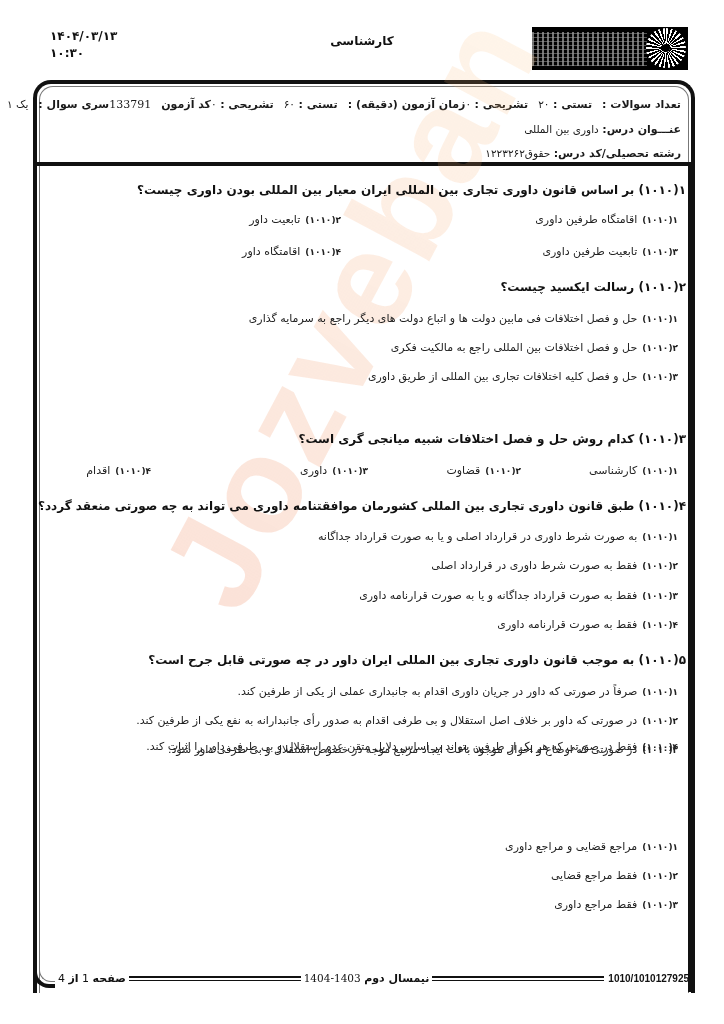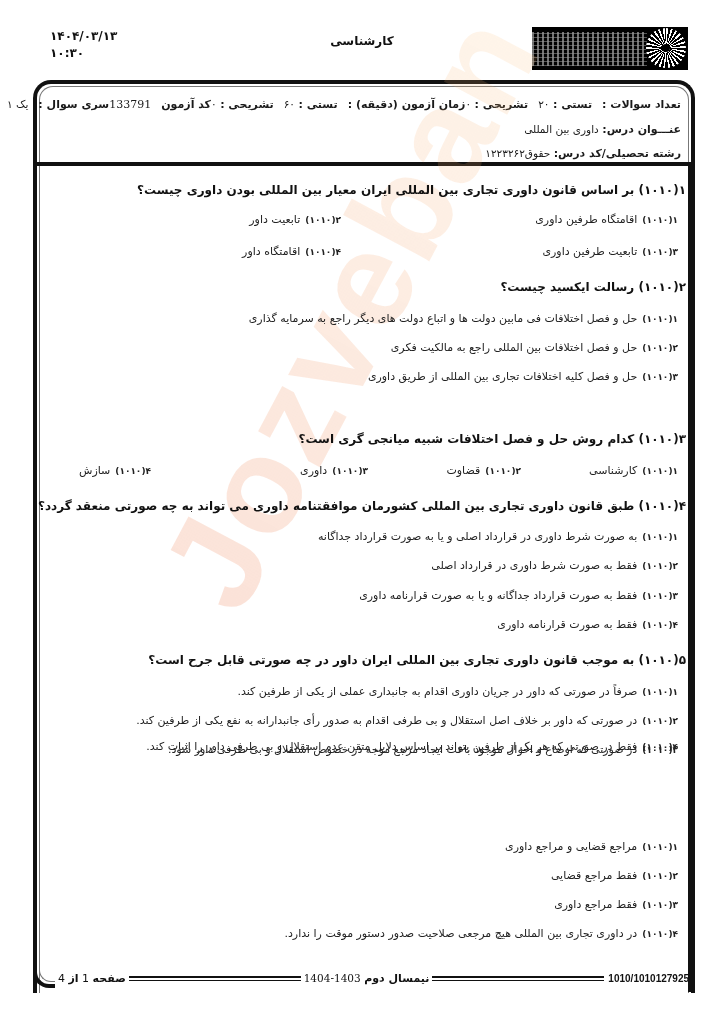--- a/index.html
+++ b/index.html
@@ -235,21 +235,21 @@
   <div class="opt" style="top:298px; right:8px;">
     <span class="num">۱(۱۰۱۰)</span><span>کارشناسی</span>
   </div>
   <div class="opt" style="top:298px; right:165px;">
     <span class="num">۲(۱۰۱۰)</span><span>قضاوت</span>
   </div>
   <div class="opt" style="top:298px; right:318px;">
     <span class="num">۳(۱۰۱۰)</span><span>داوری</span>
   </div>
   <div class="opt" style="top:298px; right:535px;">
-    <span class="num">۴(۱۰۱۰)</span><span>سازش</span>
+    <span class="num">۴(۱۰۱۰)</span><span>اقدام</span>
   </div>
 
   <div class="q-title" style="top:333px;">
     <span>۴(۱۰۱۰)</span>
     <span>طبق قانون داوری تجاری بین المللی کشورمان موافقتنامه داوری می تواند به چه صورتی منعقد گردد؟</span>
   </div>
   <div class="opt" style="top:364px; right:8px;">
     <span class="num">۱(۱۰۱۰)</span><span>به صورت شرط داوری در قرارداد اصلی و یا به صورت قرارداد جداگانه</span>
   </div>
   <div class="opt" style="top:393px; right:8px;">
@@ -280,23 +280,20 @@
   </div>
 
   <div class="opt" style="top:674px; right:8px;">
     <span class="num">۱(۱۰۱۰)</span><span>مراجع قضایی و مراجع داوری</span>
   </div>
   <div class="opt" style="top:703px; right:8px;">
     <span class="num">۲(۱۰۱۰)</span><span>فقط مراجع قضایی</span>
   </div>
   <div class="opt" style="top:732px; right:8px;">
     <span class="num">۳(۱۰۱۰)</span><span>فقط مراجع داوری</span>
-  </div>
-  <div class="opt" style="top:761px; right:8px;">
-    <span class="num">۴(۱۰۱۰)</span><span>در داوری تجاری بین المللی هیچ مرجعی صلاحیت صدور دستور موقت را ندارد.</span>
   </div>
 </div>
 
 <div class="footer">
   <span class="ftxt" style="direction:rtl;">
     <b>صفحه</b>
     <span>1</span>
     <b>از</b>
     <span>4</span>
   </span>

